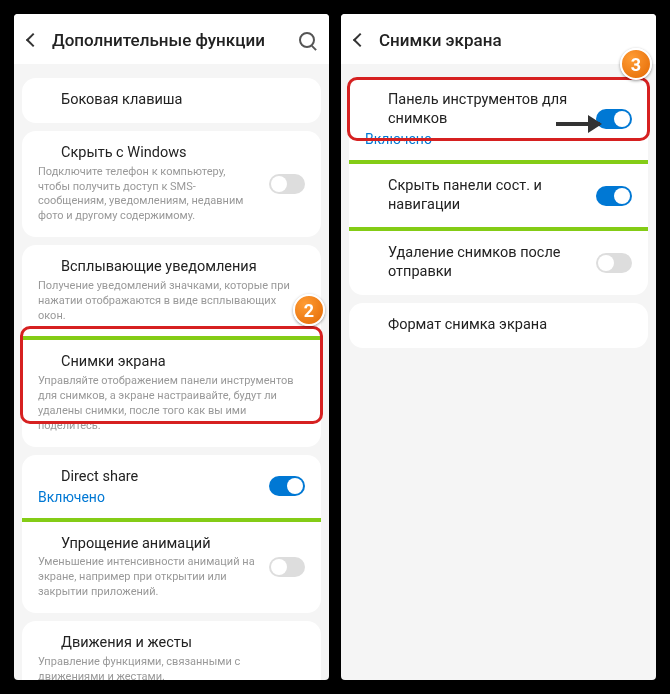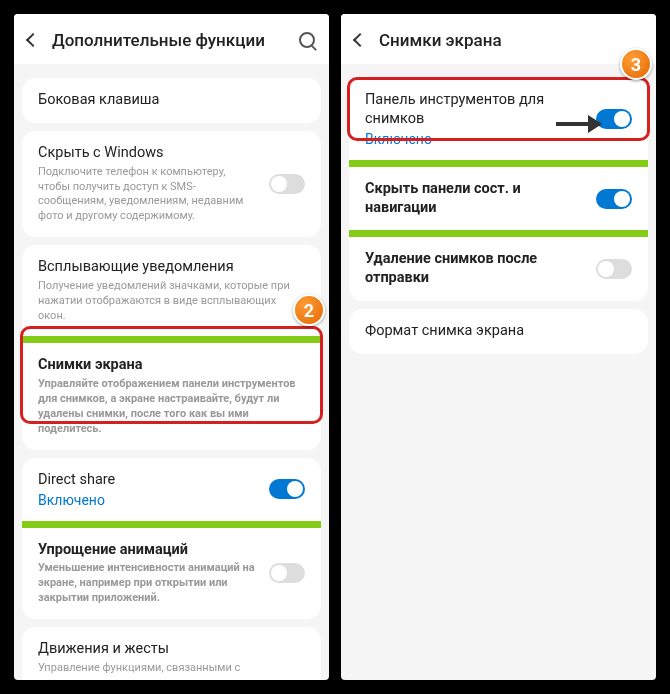--- a/index.html
+++ b/index.html
@@ -72,31 +72,31 @@
     overflow: hidden;
   }
   .item {
     padding: 13px 16px;
     display: flex;
     align-items: center;
     gap: 12px;
     position: relative;
   }
   .item + .item {
-    border-top: 7px solid #84cc16;
-    font-weight: bold;
+    border-top: 4px solid #84cc16;
   }
   .item-body {
     flex: 1;
     min-width: 0;
   }
   .item-title {
     font-size: 14.5px;
     color: #222;
     line-height: 1.3;
+    margin-left: 23px;
   }
   .item-desc {
     font-size: 11px;
     color: #999;
     line-height: 1.35;
     margin-top: 2px;
   }
   .item-status {
     font-size: 14px;
     color: #0078d4;

